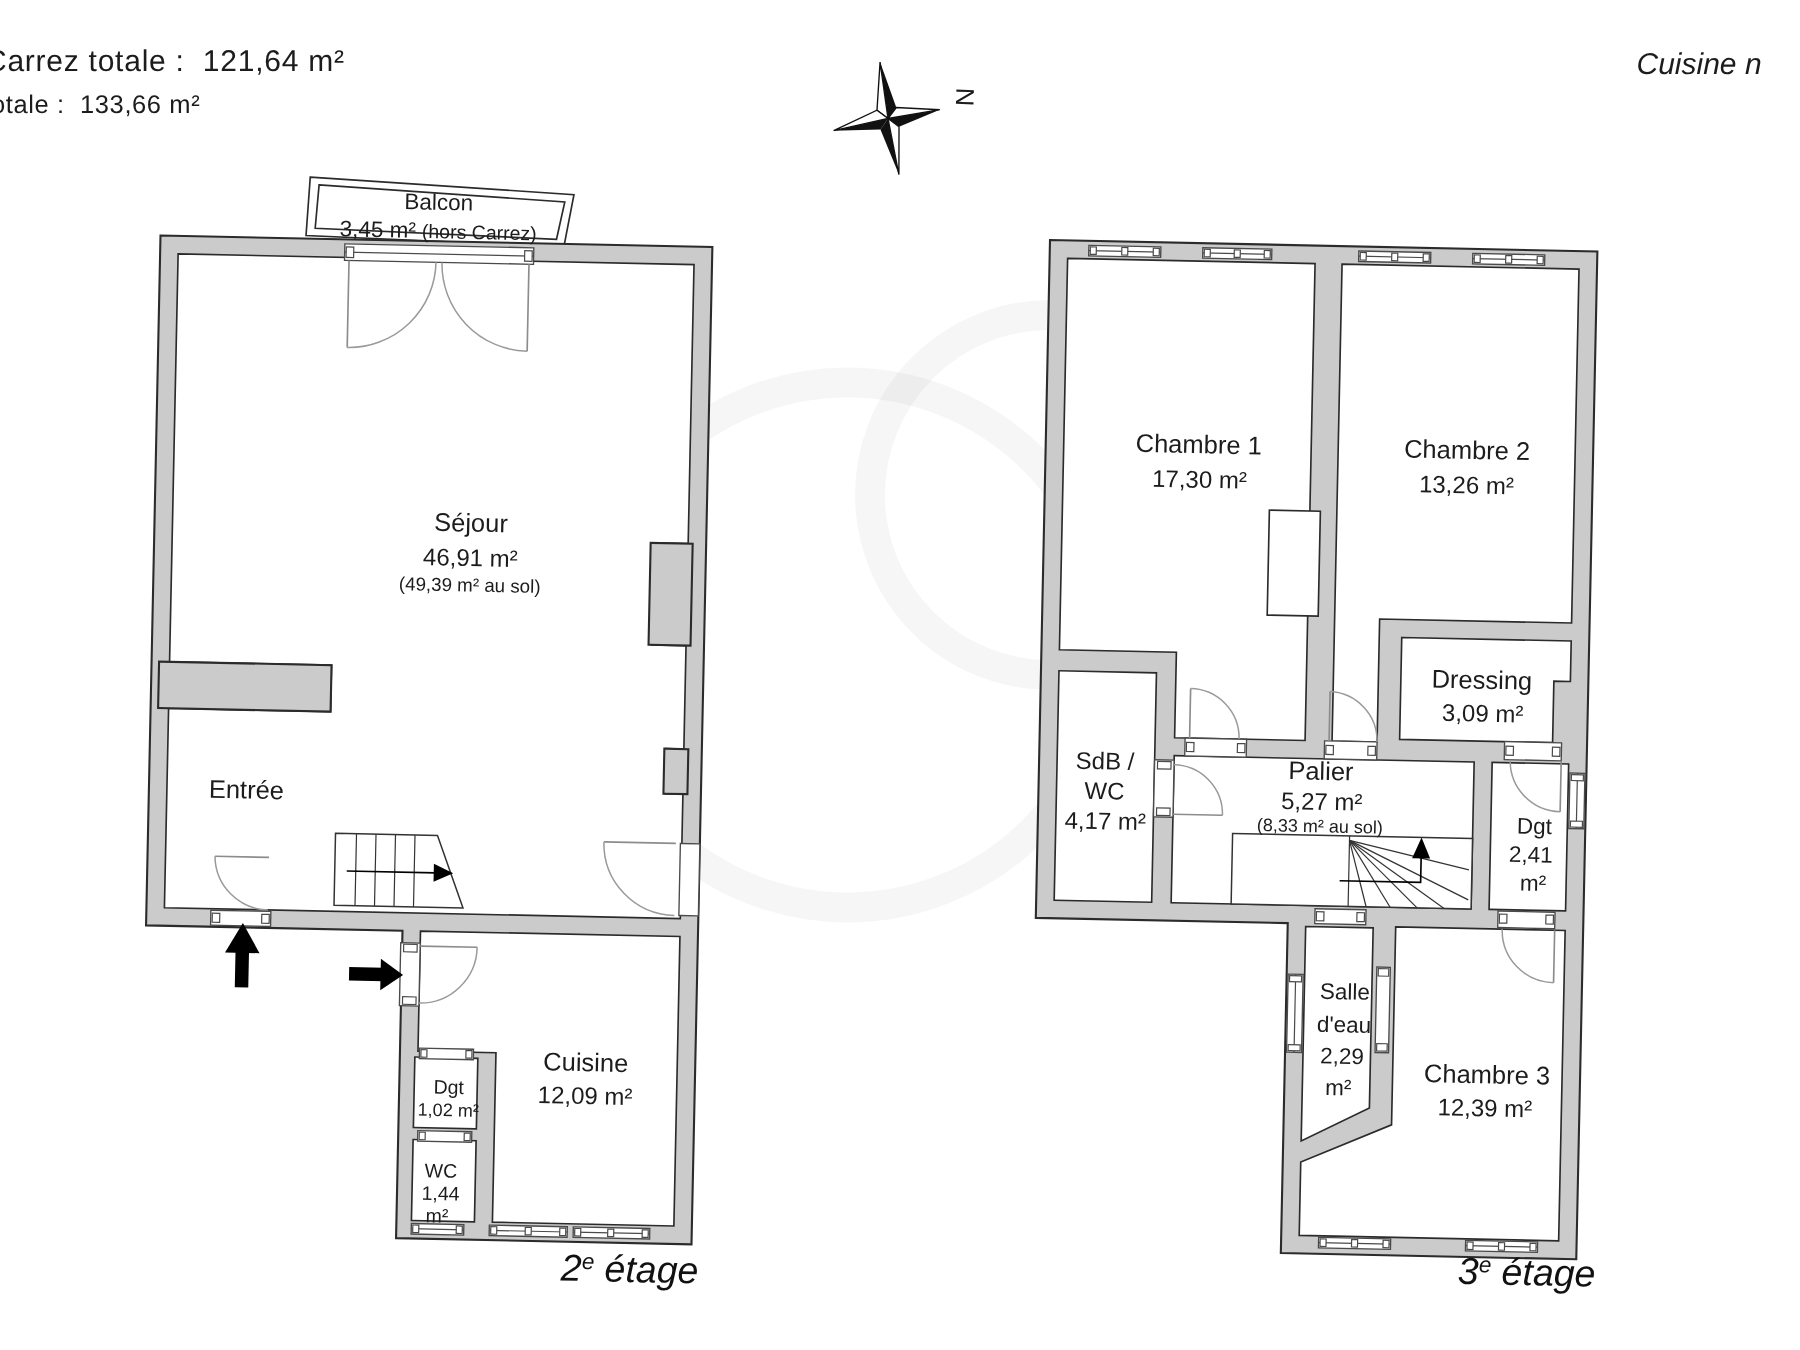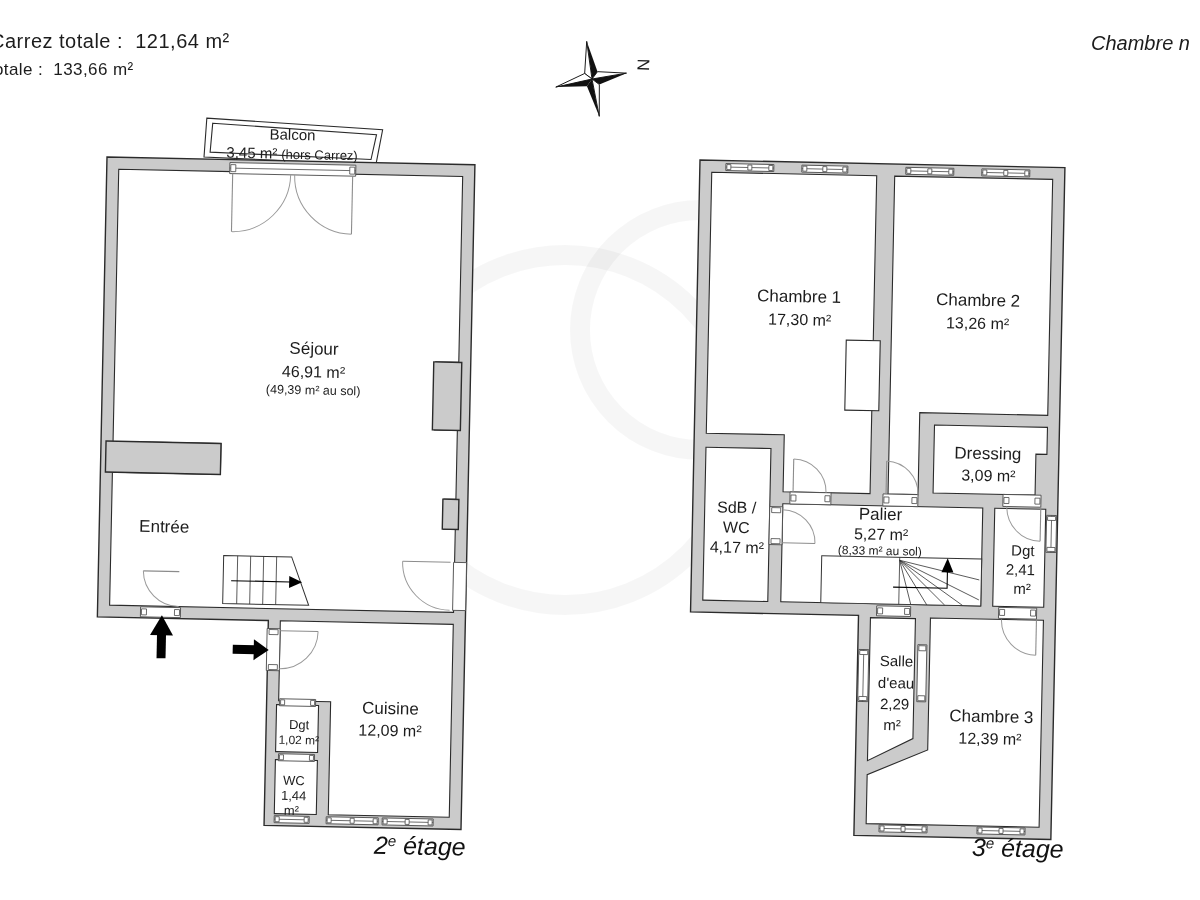--- a/index.html
+++ b/index.html
@@ -33,21 +33,21 @@
   .nlab{font-size:17px;text-anchor:middle;}
   .wmark{fill:none;stroke:#000;stroke-opacity:0.035;stroke-width:20;}
 </style>
 </head>
 <body>
 
 <div class="page">
 
   <div class="hdr1">Carrez totale :  121,64 m²</div>
   <div class="hdr2">otale :  133,66 m²</div>
-  <div class="docnote">Chambre n</div>
+  <div class="docnote">Cuisine n</div>
 
   <svg width="1200" height="900" viewBox="0 0 1200 900">
 
     <g>
       <circle class="wmark" cx="565" cy="430" r="175"></circle>
       <circle class="wmark" cx="700" cy="330" r="120" stroke-opacity="0.025"></circle>
     </g>
 
     <g transform="translate(592,79) rotate(-8)">
       <polygon points="0,-38 6.5,-6.5 0,0" fill="#111"></polygon>

